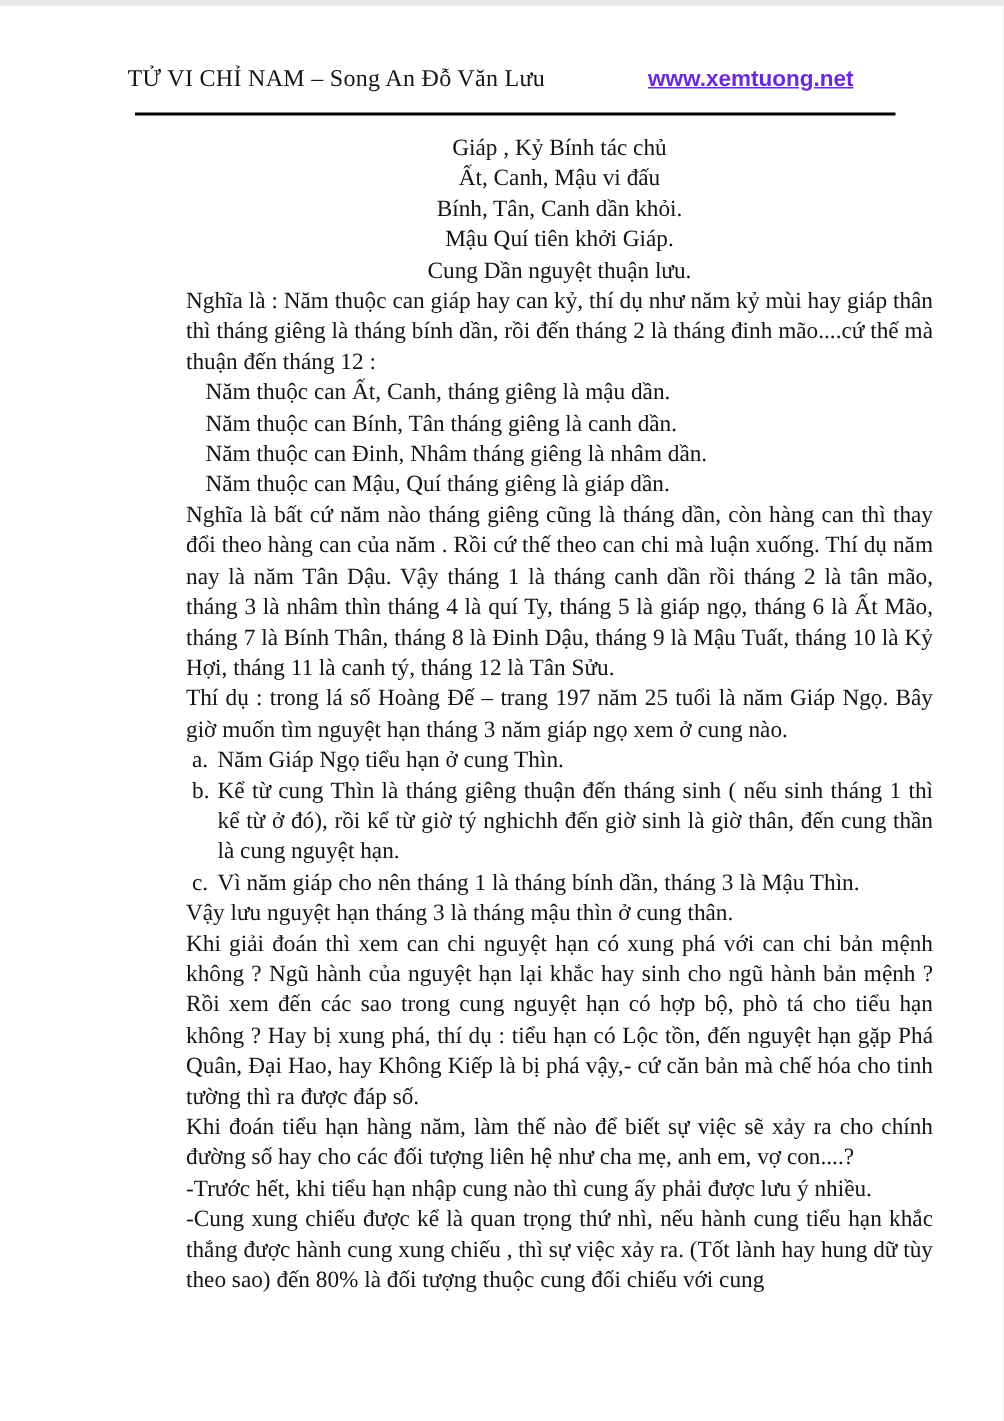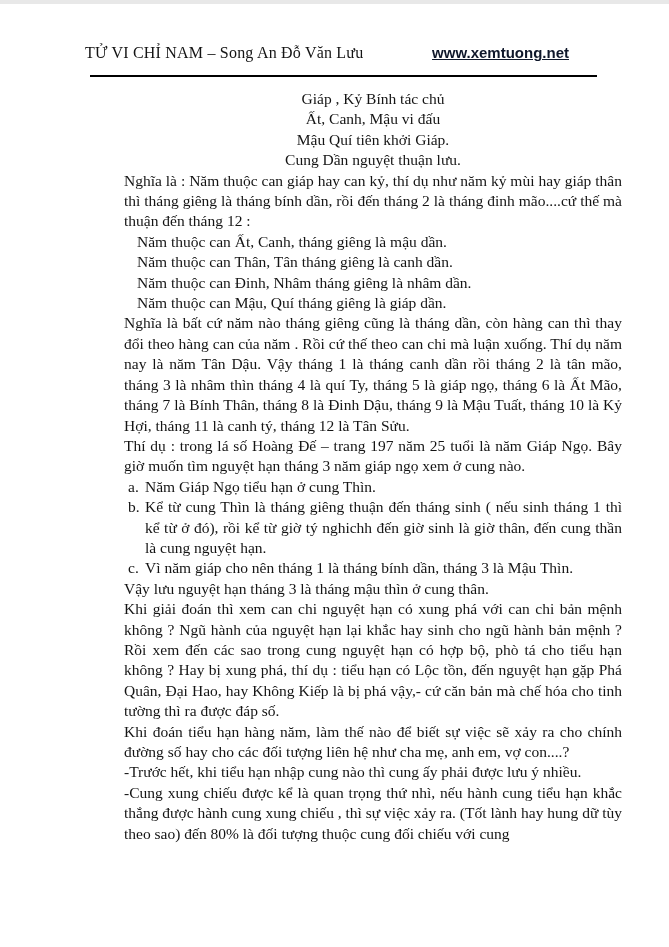--- a/index.html
+++ b/index.html
@@ -25,21 +25,21 @@
   }
   .header-title {
     font-size: 16px;
     letter-spacing: 0.2px;
     white-space: nowrap;
   }
   .header-link {
     font-family: "Liberation Sans", "DejaVu Sans", sans-serif;
     font-weight: bold;
     font-size: 15px;
-    color: #0f172a;
+    color: #6d28d9;
     text-decoration: underline;
     white-space: nowrap;
     cursor: pointer;
   }
   .rule {
     position: absolute;
     top: 71px;
     left: 90px;
     width: 507px;
     height: 0;
@@ -70,28 +70,29 @@
     <span class="header-link">www.xemtuong.net</span>
   </div>
 
   <div class="rule"></div>
 
   <div class="content">
 
     <div>
       <div class="verse-line">Giáp , Kỷ Bính tác chủ</div>
       <div class="verse-line">Ất, Canh, Mậu vi đấu</div>
+      <div class="verse-line">Bính, Tân, Canh dần khỏi.</div>
       <div class="verse-line">Mậu Quí tiên khởi Giáp.</div>
       <div class="verse-line">Cung Dần nguyệt thuận lưu.</div>
     </div>
 
     <p class="para">Nghĩa là : Năm thuộc can giáp hay can kỷ, thí dụ như năm kỷ mùi hay giáp thân thì tháng giêng là tháng bính dần, rồi đến tháng 2 là tháng đinh mão....cứ thế mà thuận đến tháng 12 :</p>
 
     <div class="rule-line">Năm thuộc can Ất, Canh, tháng giêng là mậu dần.</div>
-    <div class="rule-line">Năm thuộc can Thân, Tân tháng giêng là canh dần.</div>
+    <div class="rule-line">Năm thuộc can Bính, Tân tháng giêng là canh dần.</div>
     <div class="rule-line">Năm thuộc can Đinh, Nhâm tháng giêng là nhâm dần.</div>
     <div class="rule-line">Năm thuộc can Mậu, Quí tháng giêng là giáp dần.</div>
 
     <p class="para">Nghĩa là bất cứ năm nào tháng giêng cũng là tháng dần, còn hàng can thì thay đổi theo hàng can của năm . Rồi cứ thế theo can chi mà luận xuống. Thí dụ năm nay là năm Tân Dậu. Vậy tháng 1 là tháng canh dần rồi tháng 2 là tân mão, tháng 3 là nhâm thìn tháng 4 là quí Ty, tháng 5 là giáp ngọ, tháng 6 là Ất Mão, tháng 7 là Bính Thân, tháng 8 là Đinh Dậu, tháng 9 là Mậu Tuất, tháng 10 là Kỷ Hợi, tháng 11 là canh tý, tháng 12 là Tân Sửu.</p>
 
     <p class="para">Thí dụ : trong lá số Hoàng Đế – trang 197 năm 25 tuổi là năm Giáp Ngọ. Bây giờ muốn tìm nguyệt hạn tháng 3 năm giáp ngọ xem ở cung nào.</p>
 
     <div class="list-item">
       <span class="marker">a.</span>
       <span>Năm Giáp Ngọ tiểu hạn ở cung Thìn.</span>

